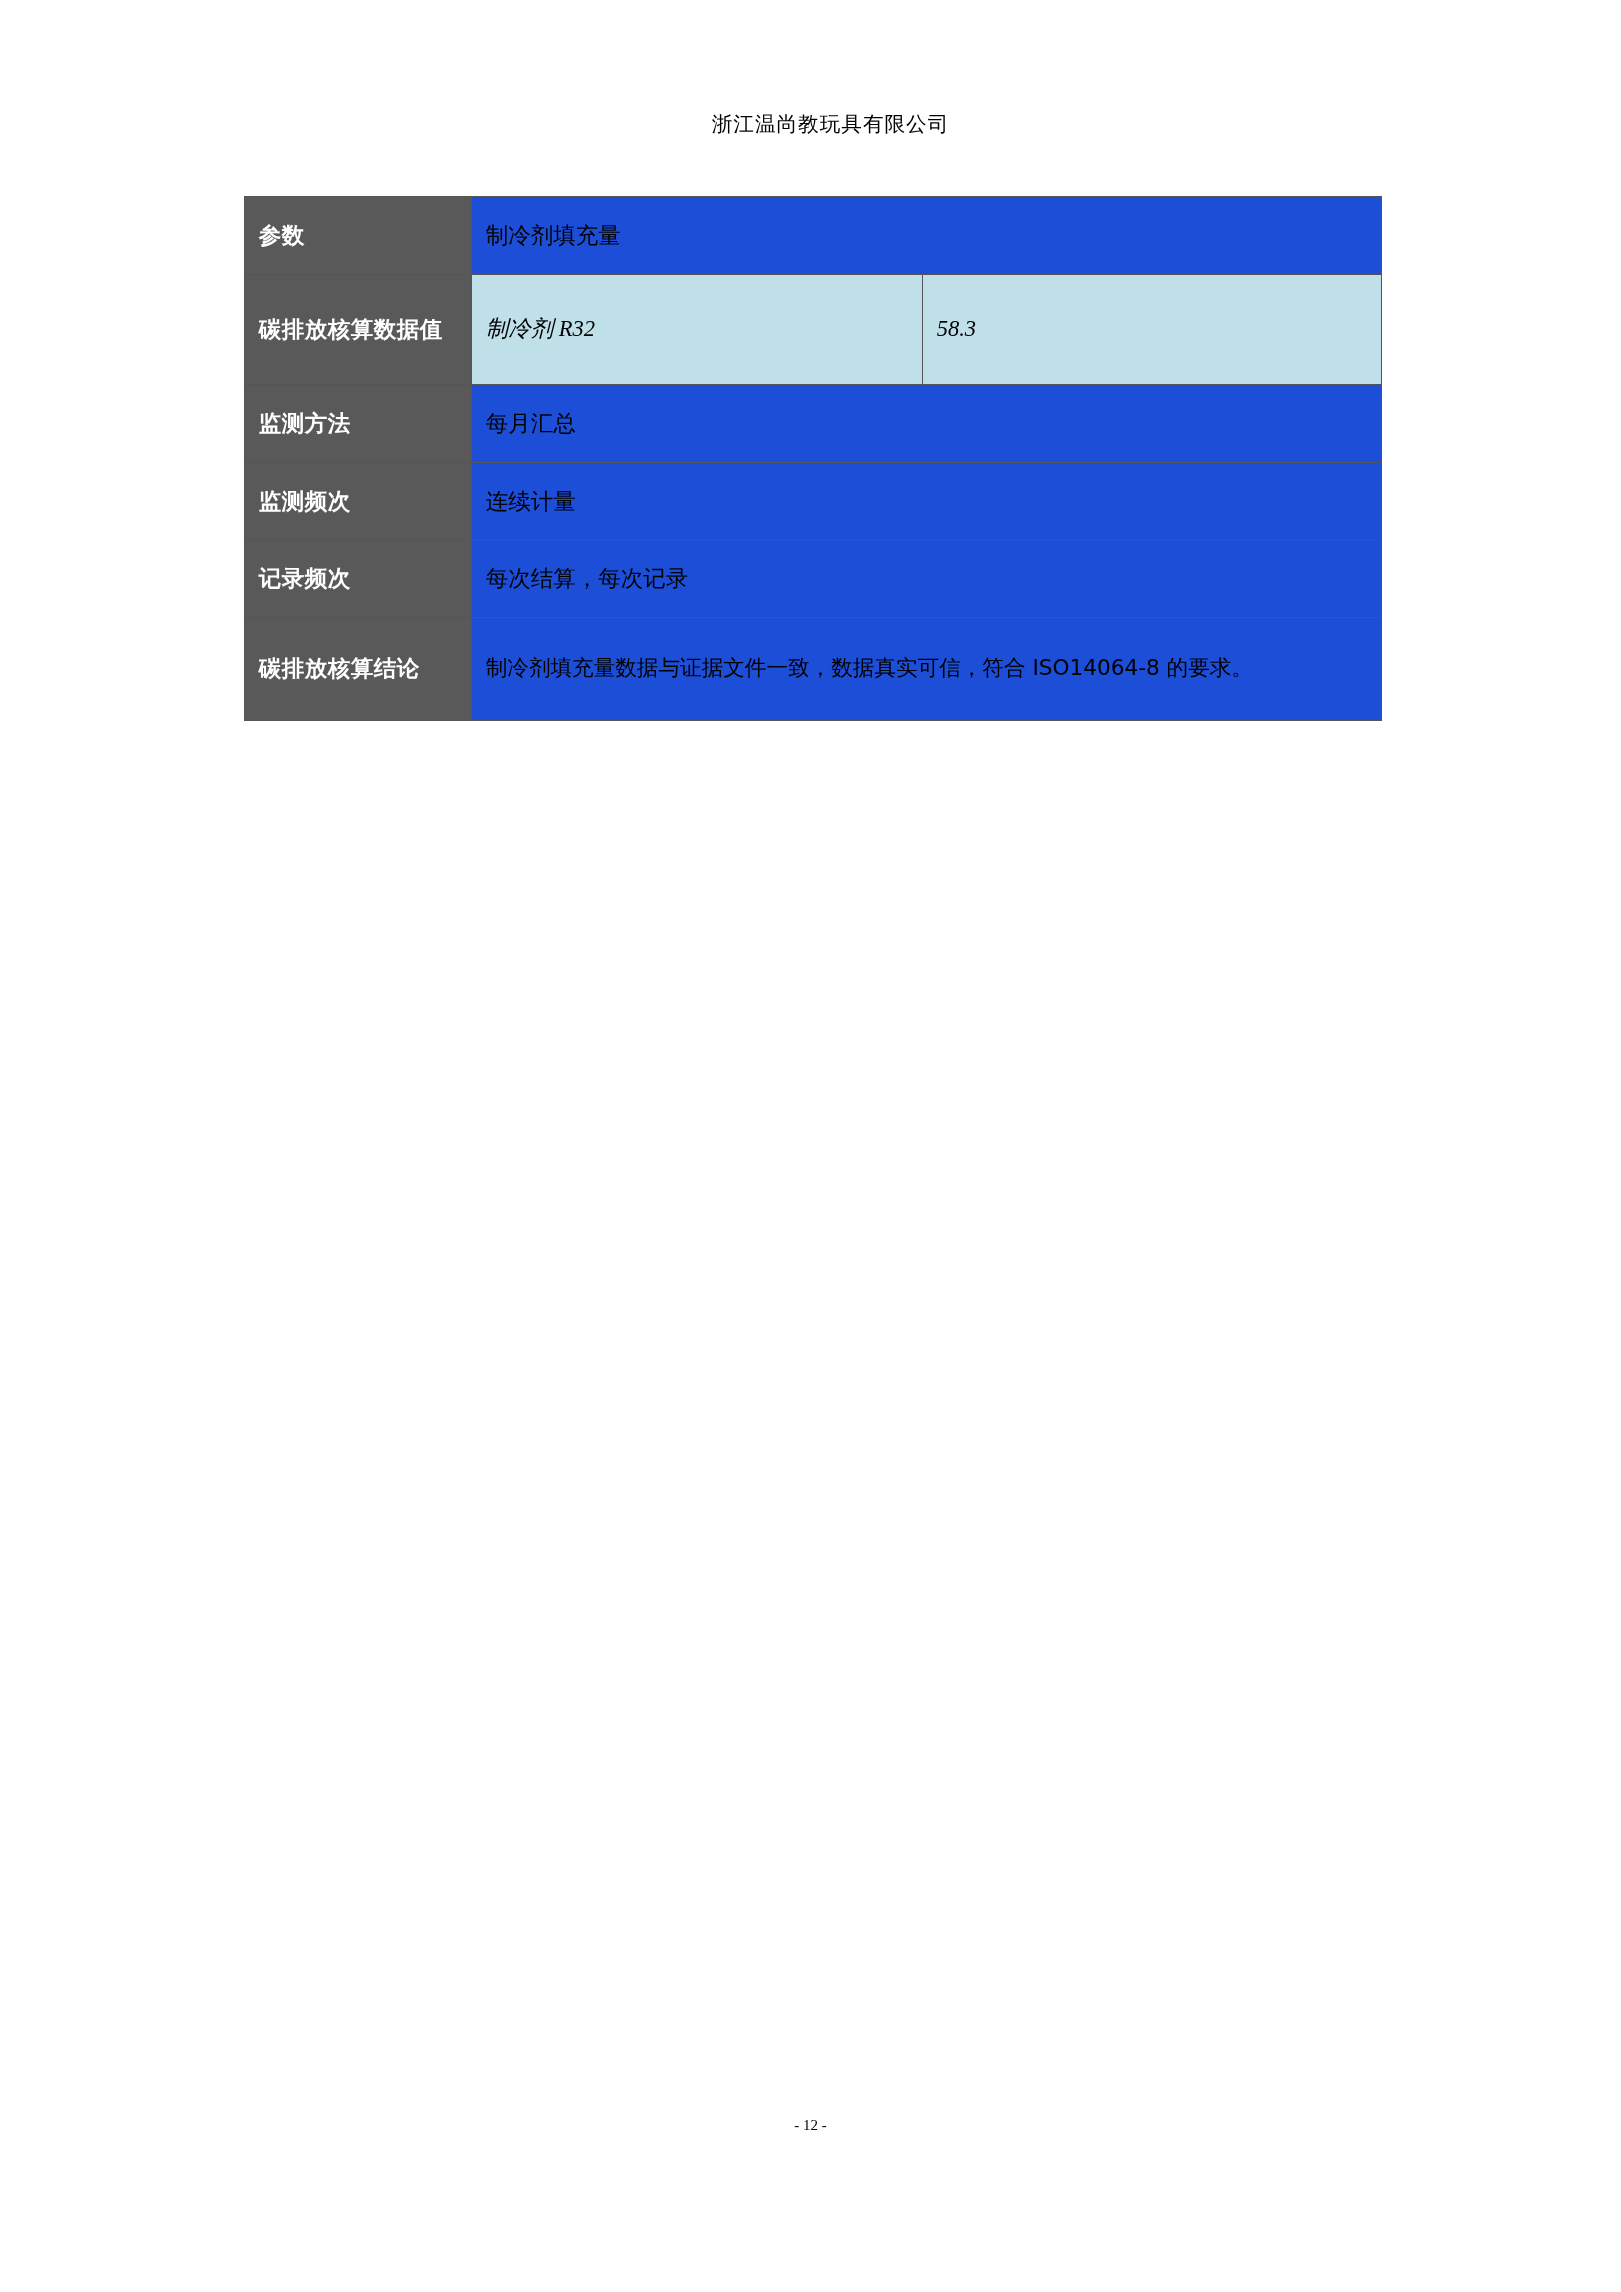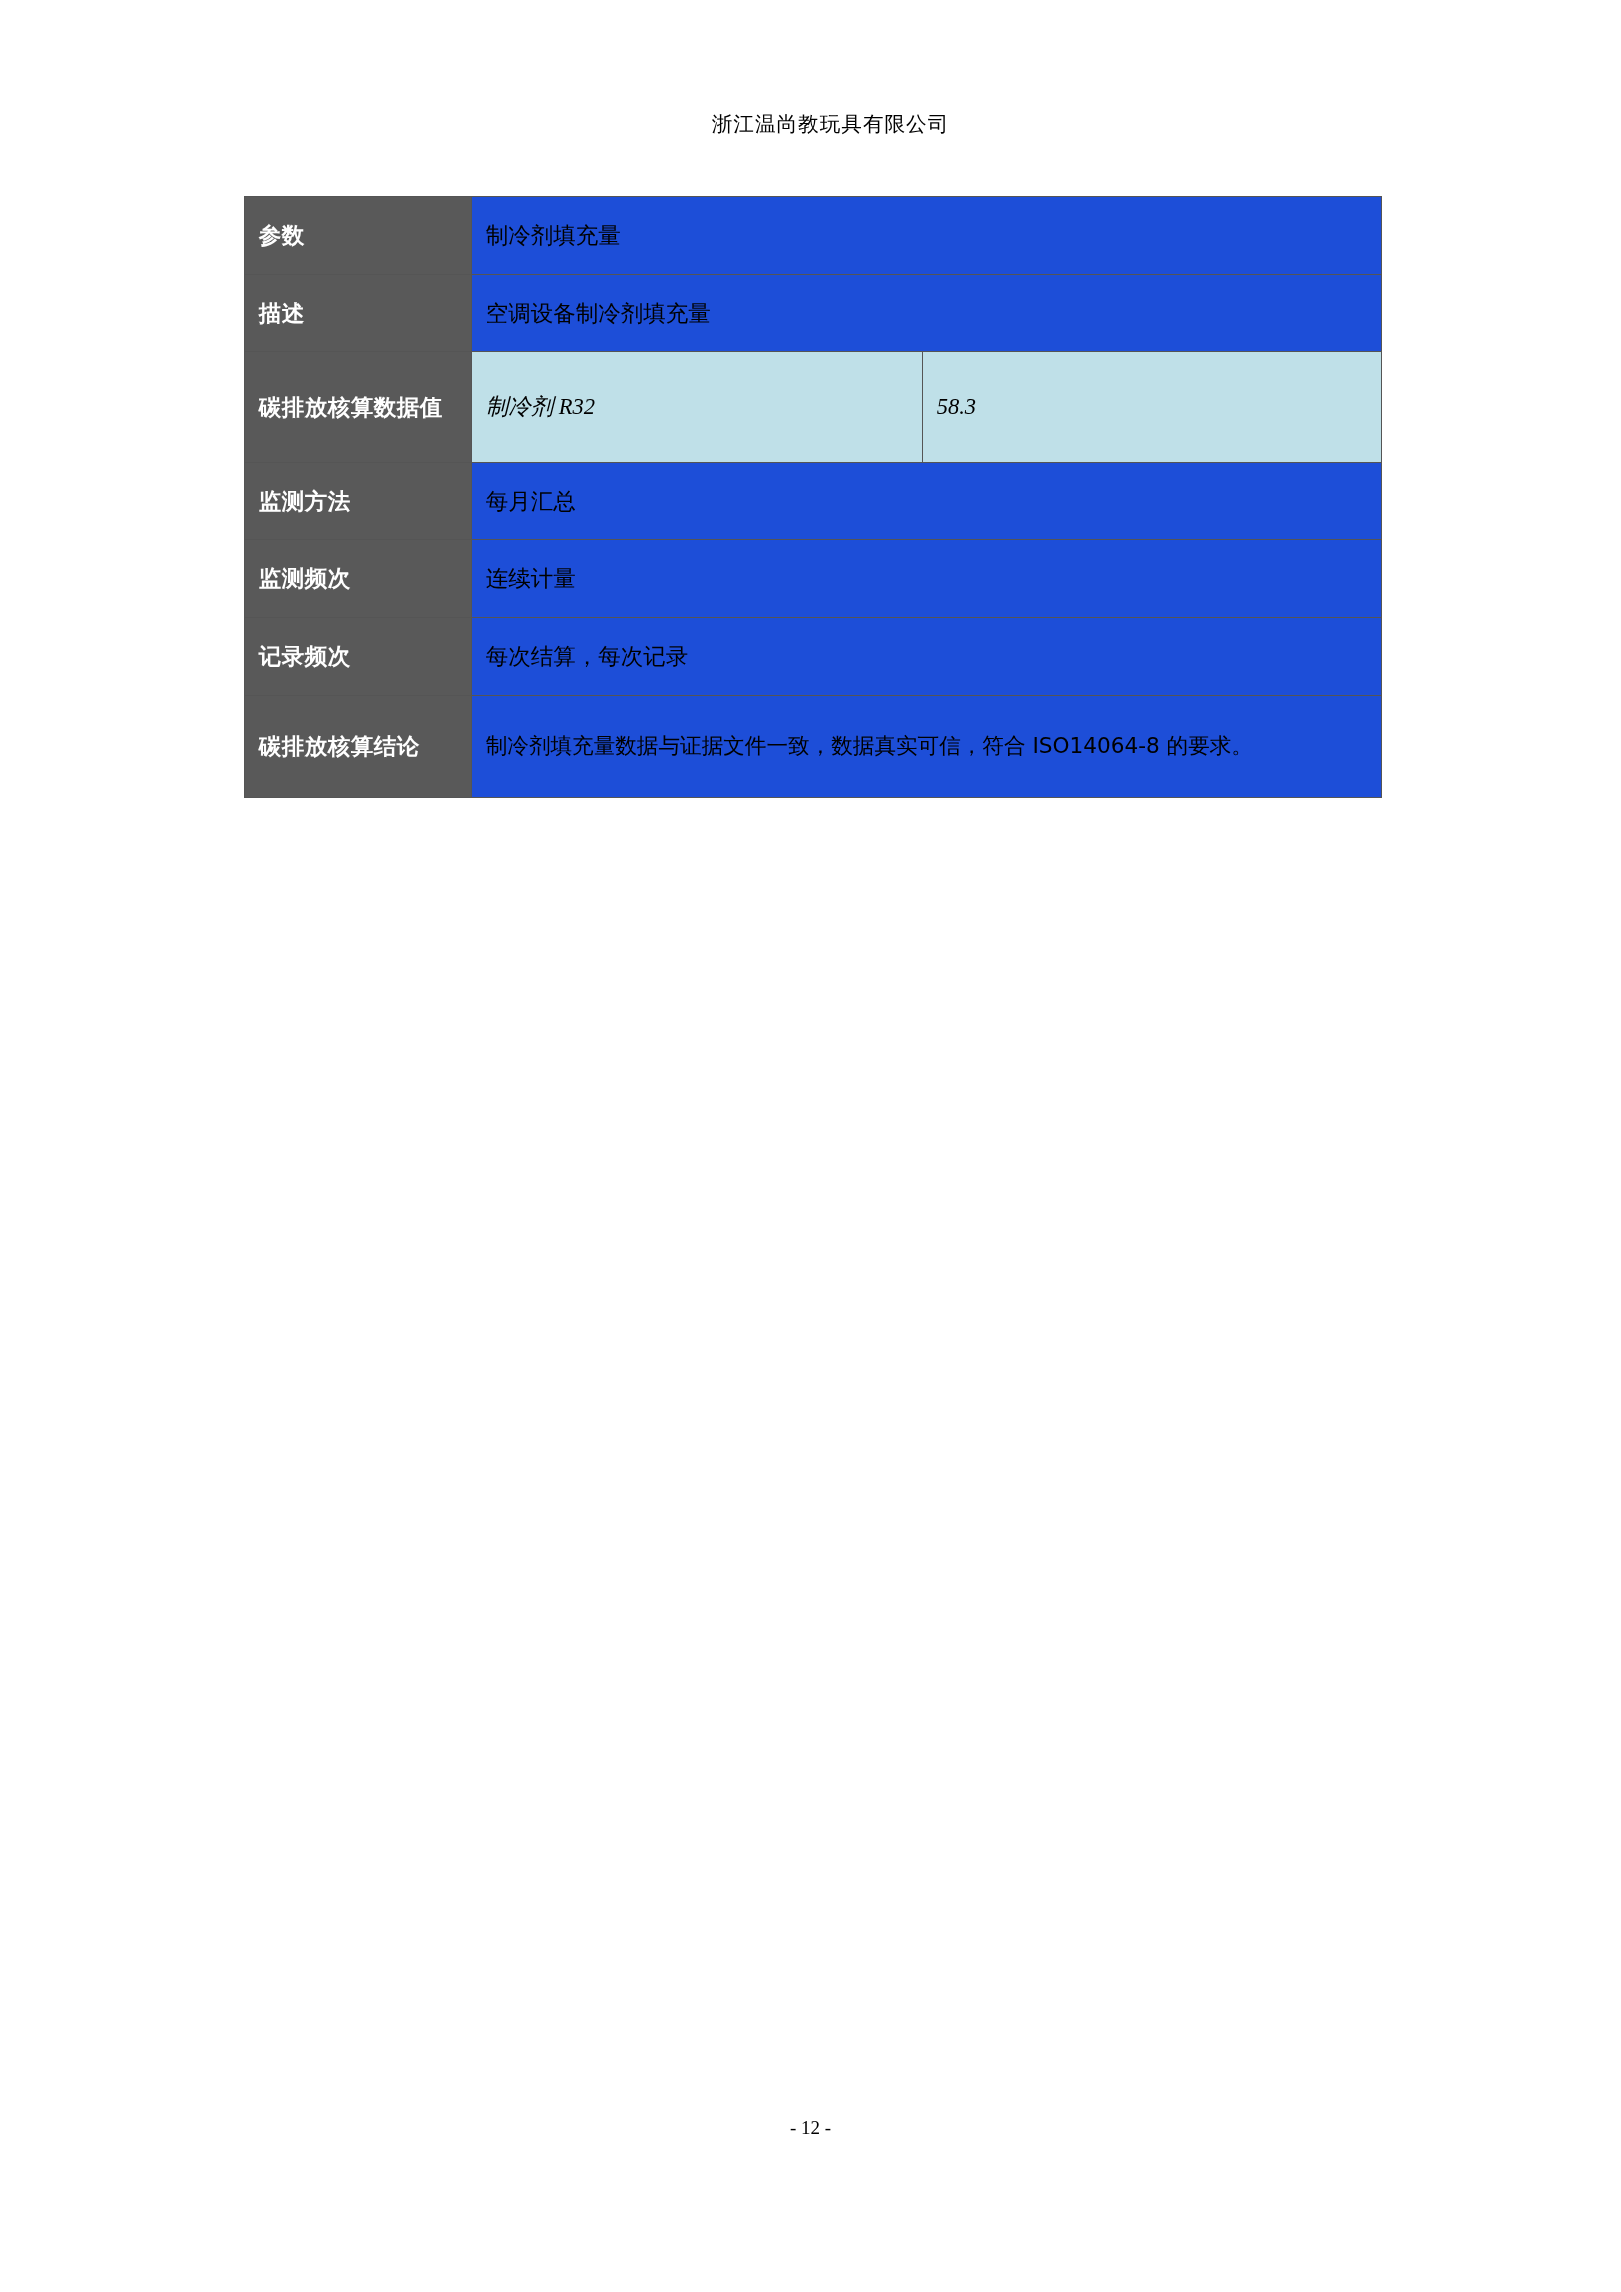--- a/index.html
+++ b/index.html
@@ -104,45 +104,41 @@
     font-size: 21.6px;
     line-height: 1.6;
   }
   .page-number {
     position: absolute;
     top: 2117px;
     left: 0;
     width: 1621px;
     text-align: center;
     font-family: "Liberation Serif", serif;
-    font-size: 19px;
+    font-size: 15px;
     color: #000;
   }
 </style>
 </head>
 <body>
 
 <div class="page">
 
   <div class="header-title">浙江温尚教玩具有限公司</div>
 
   <table class="doc-table">
     <colgroup>
       <col style="width:227px">
       <col style="width:451px">
       <col style="width:459px">
     </colgroup>
     <tbody>
       <tr>
         <td class="label cell-pad-std">参数</td>
         <td class="value" colspan="2">制冷剂填充量</td>
-      </tr>
-      <tr>
-        <td class="label cell-pad-std">描述</td>
-        <td class="value" colspan="2">空调设备制冷剂填充量</td>
       </tr>
       <tr>
         <td class="label cell-pad-tall">碳排放核算数据值</td>
         <td class="value-serif">制冷剂 R32</td>
         <td class="value-serif">58.3</td>
       </tr>
       <tr>
         <td class="label cell-pad-std">监测方法</td>
         <td class="value" colspan="2">每月汇总</td>
       </tr>

